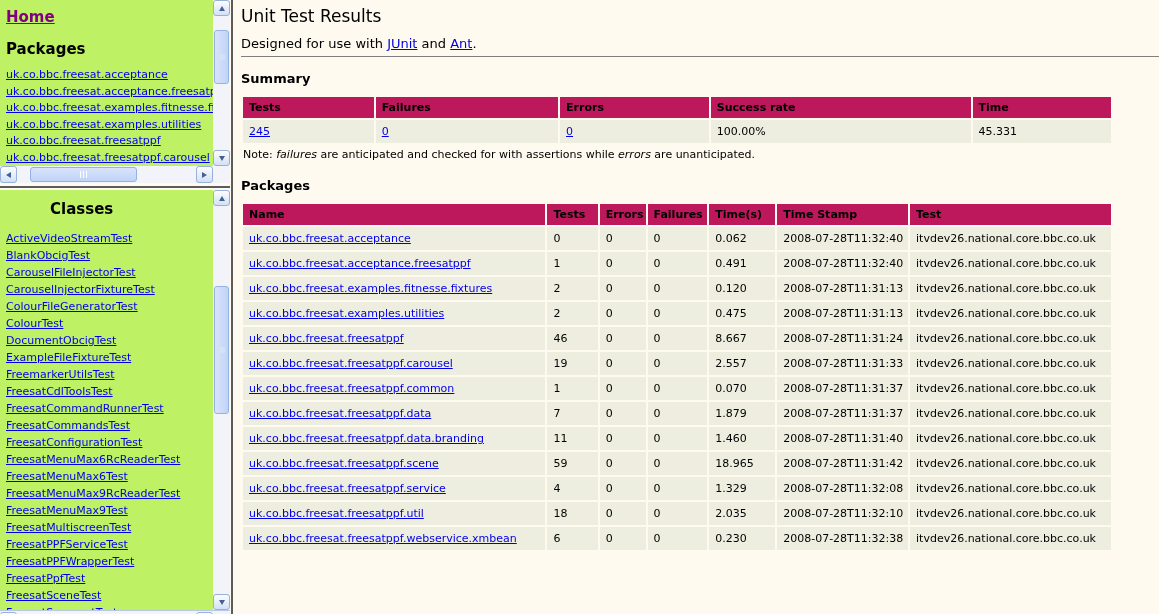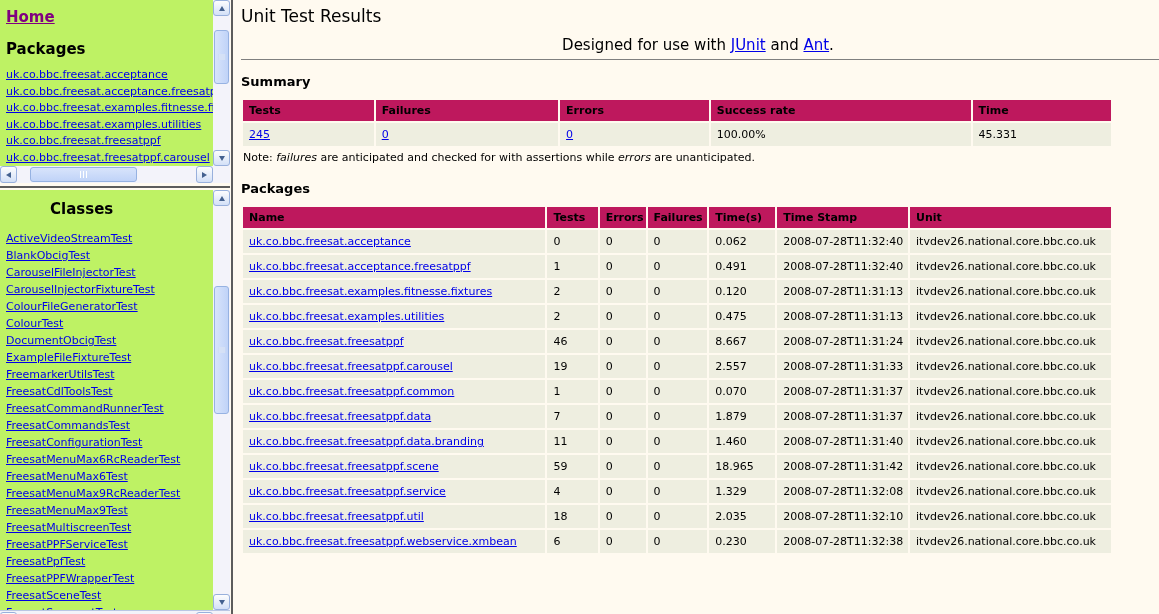--- a/index.html
+++ b/index.html
@@ -45,21 +45,21 @@
   .tri-down  { width: 0; height: 0; border-left: 3px solid transparent; border-right: 3px solid transparent; border-top: 5px solid #44618f; }
   .tri-left  { width: 0; height: 0; border-top: 3px solid transparent; border-bottom: 3px solid transparent; border-right: 5px solid #44618f; }
   .tri-right { width: 0; height: 0; border-top: 3px solid transparent; border-bottom: 3px solid transparent; border-left: 5px solid #44618f; }
   .sb-corner { background: #f3f3fa; }
   .sb-sliver { grid-column: 1 / 3; background: #f3f3fa; border-top: 1px solid #b9c6e4; position: relative; overflow: hidden; }
   .sb-sliver .mini { position: absolute; top: 1px; width: 17px; height: 16px; background: linear-gradient(180deg,#fdfdfd,#e2eafa); border: 1px solid #98b0dc; border-radius: 3px 3px 0 0; }
 
   
   .main { flex: 1; height: 614px; overflow: hidden; padding: 6px 0 0 7px; }
   .page-title { font-size: 17px; font-weight: normal; letter-spacing: 0; }
-  .designed { text-align: center; font-size: 15px; margin: 10px 4px 5px 0; }
+  .designed { text-align: left; font-size: 13px; margin: 10px 4px 5px 0; }
   .rule { border: none; border-top: 1px solid #7f7f7f; margin: 0 0 0 0; }
   h2.section { font-size: 13px; font-weight: bold; margin: 14px 0 9px 0; }
   h2.section.packages { margin-top: 17px; }
 
   table.report { border-collapse: separate; border-spacing: 2px; width: 95%; table-layout: fixed; }
   table.report th { background: #be185d; font-size: 11px; font-weight: bold; text-align: left; padding: 4px 6px; white-space: nowrap; overflow: hidden; }
   table.report td { background: #eeeee0; font-size: 11px; padding: 5px 6px; white-space: nowrap; overflow: hidden; }
   .note { font-size: 11px; margin: 3px 0 0 2px; }
 
   
@@ -137,22 +137,22 @@
           <a>FreesatCdlToolsTest</a>
           <a>FreesatCommandRunnerTest</a>
           <a>FreesatCommandsTest</a>
           <a>FreesatConfigurationTest</a>
           <a>FreesatMenuMax6RcReaderTest</a>
           <a>FreesatMenuMax6Test</a>
           <a>FreesatMenuMax9RcReaderTest</a>
           <a>FreesatMenuMax9Test</a>
           <a>FreesatMultiscreenTest</a>
           <a>FreesatPPFServiceTest</a>
+          <a>FreesatPPFWrapperTest</a>
           <a>FreesatPpfTest</a>
-          <a>FreesatPPFWrapperTest</a>
           <a>FreesatSceneTest</a>
           <a>FreesatSegmentTest</a>
         </div>
     </div>
     <div class="sb-v">
       <div class="sb-btn top">
           <span class="tri-up"></span>
         </div>
       <div class="sb-thumb-v" style="top:96px; height:128px;">
           <span class="ridges">
@@ -227,21 +227,21 @@
         <col class="pkg-c6">
       </colgroup>
     <thead>
         <tr id="pkg-head">
           <th>Name</th>
           <th>Tests</th>
           <th>Errors</th>
           <th>Failures</th>
           <th>Time(s)</th>
           <th>Time Stamp</th>
-          <th>Unit</th>
+          <th>Test</th>
         </tr>
       </thead>
     <tbody id="pkg-body">
         <tr>
           <td><a>uk.co.bbc.freesat.acceptance</a></td>
           <td>0</td>
           <td>0</td>
           <td>0</td>
           <td>0.062</td>
           <td>2008-07-28T11:32:40</td>

